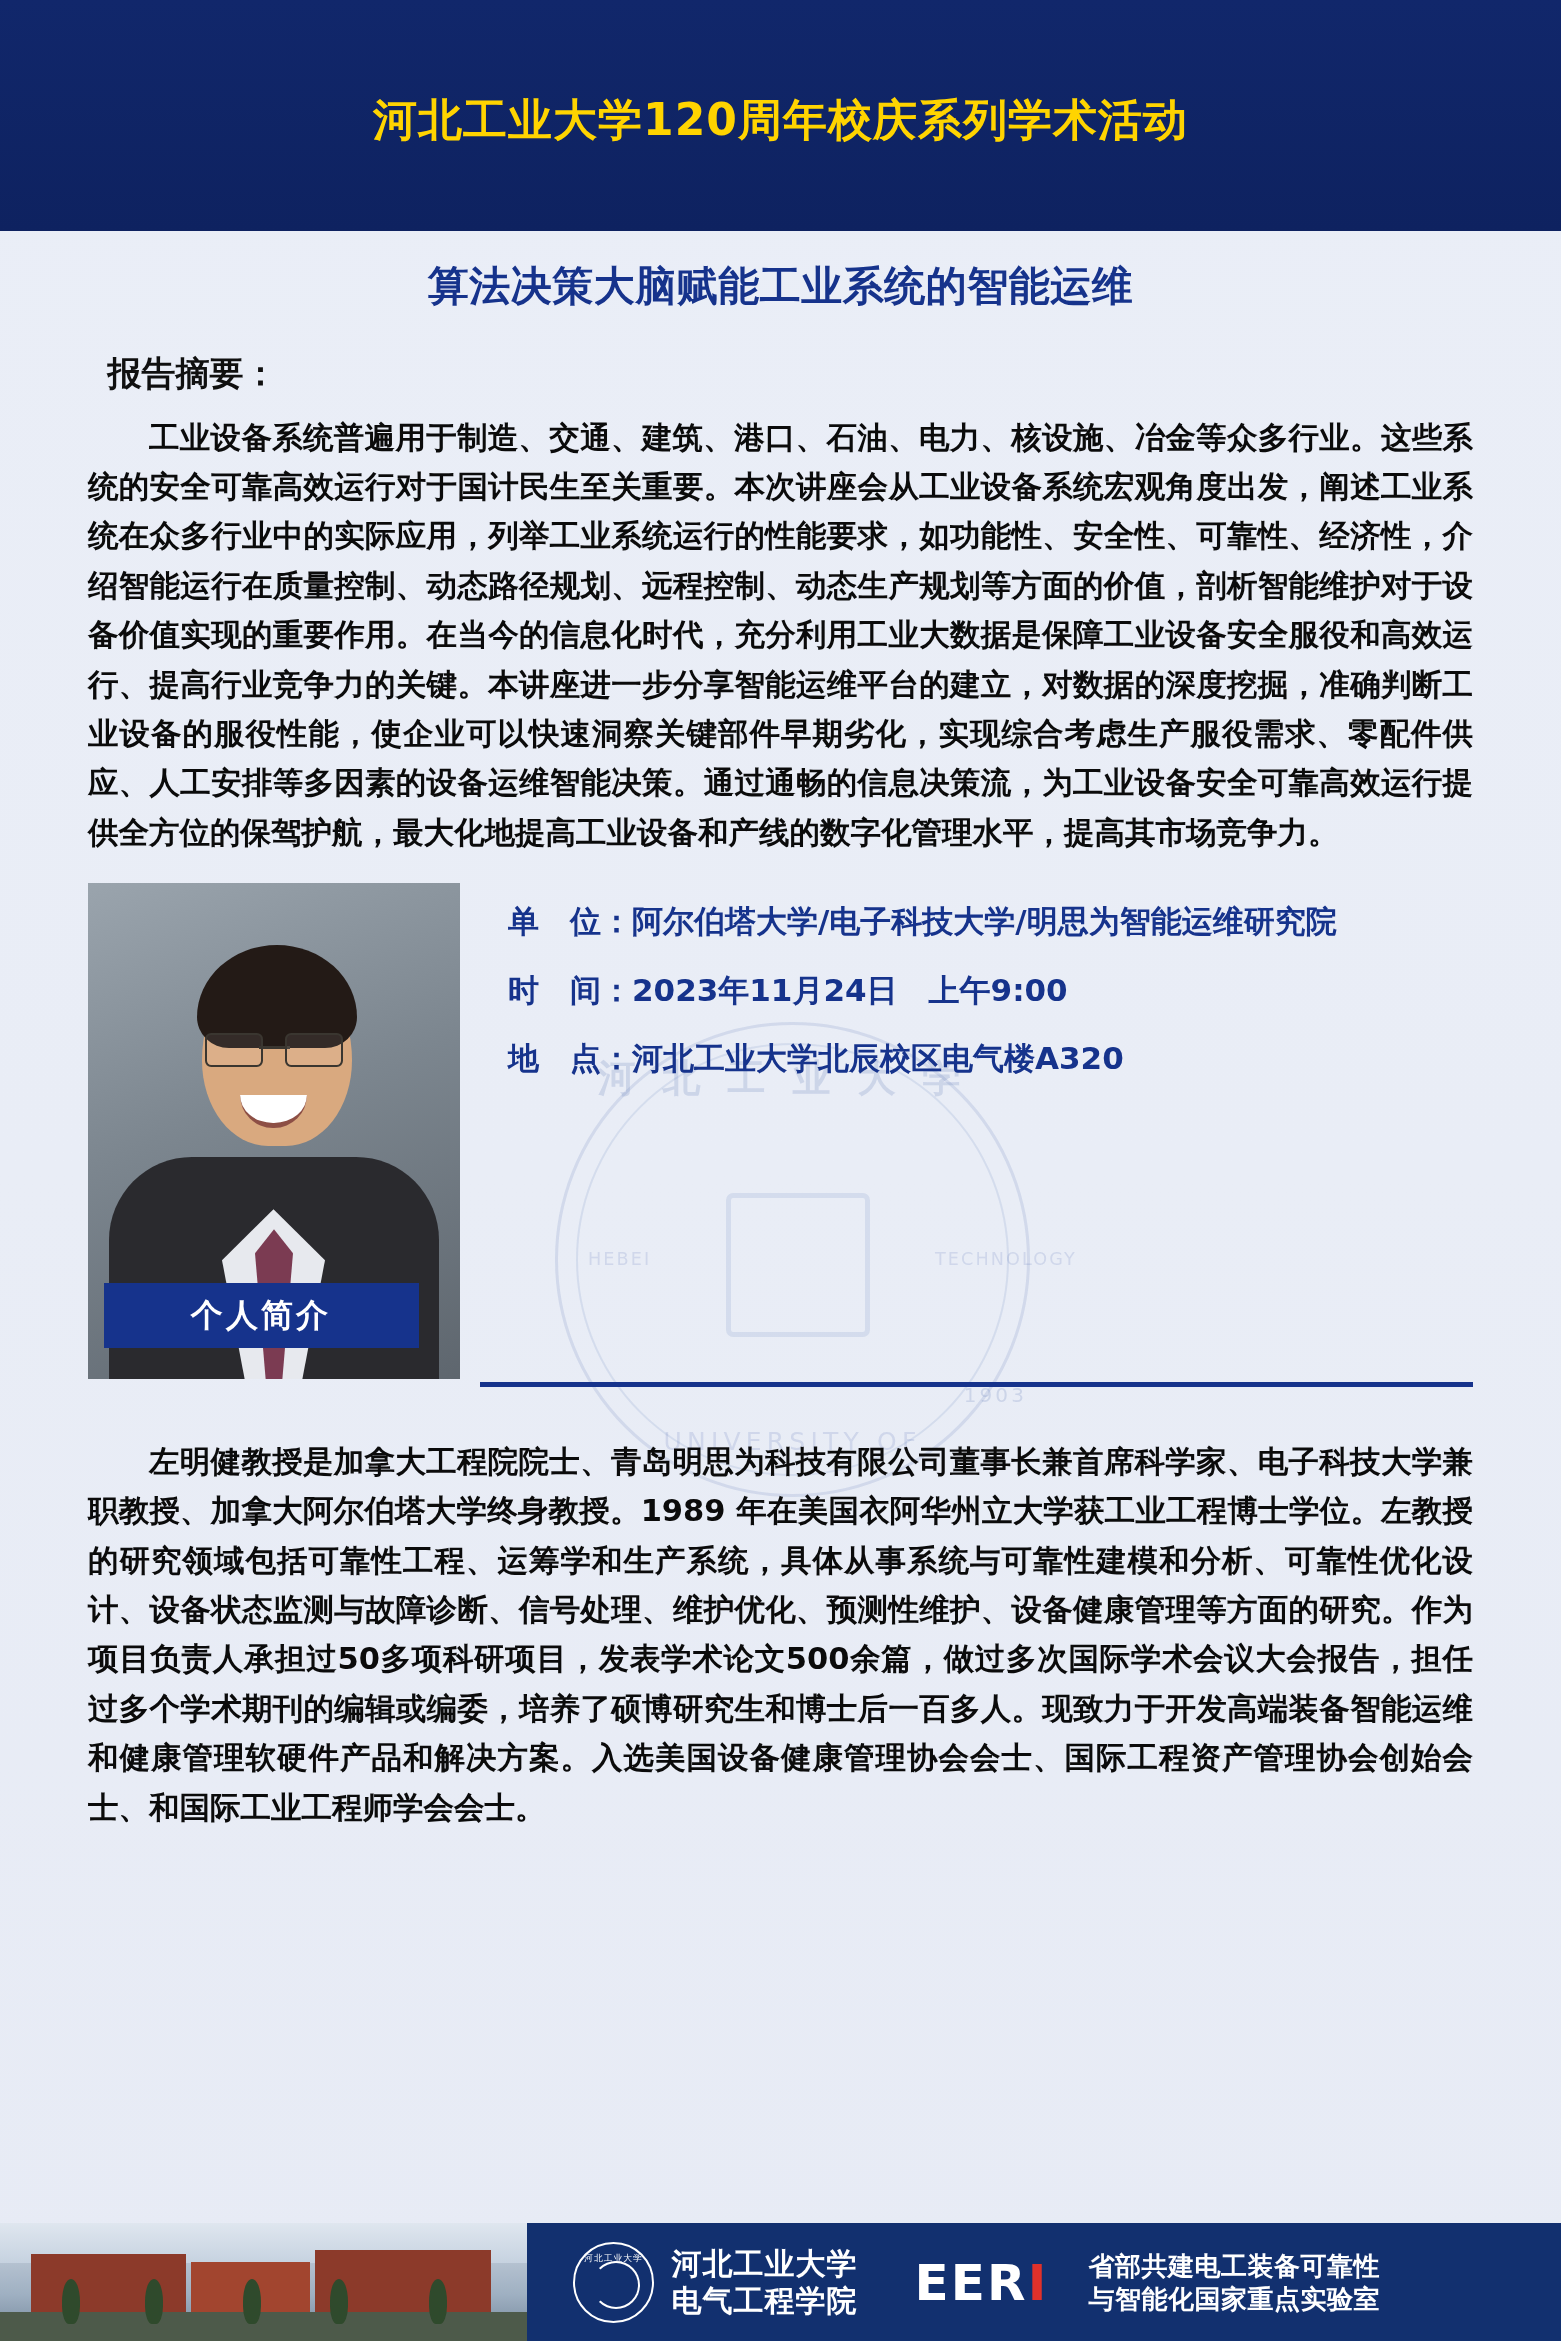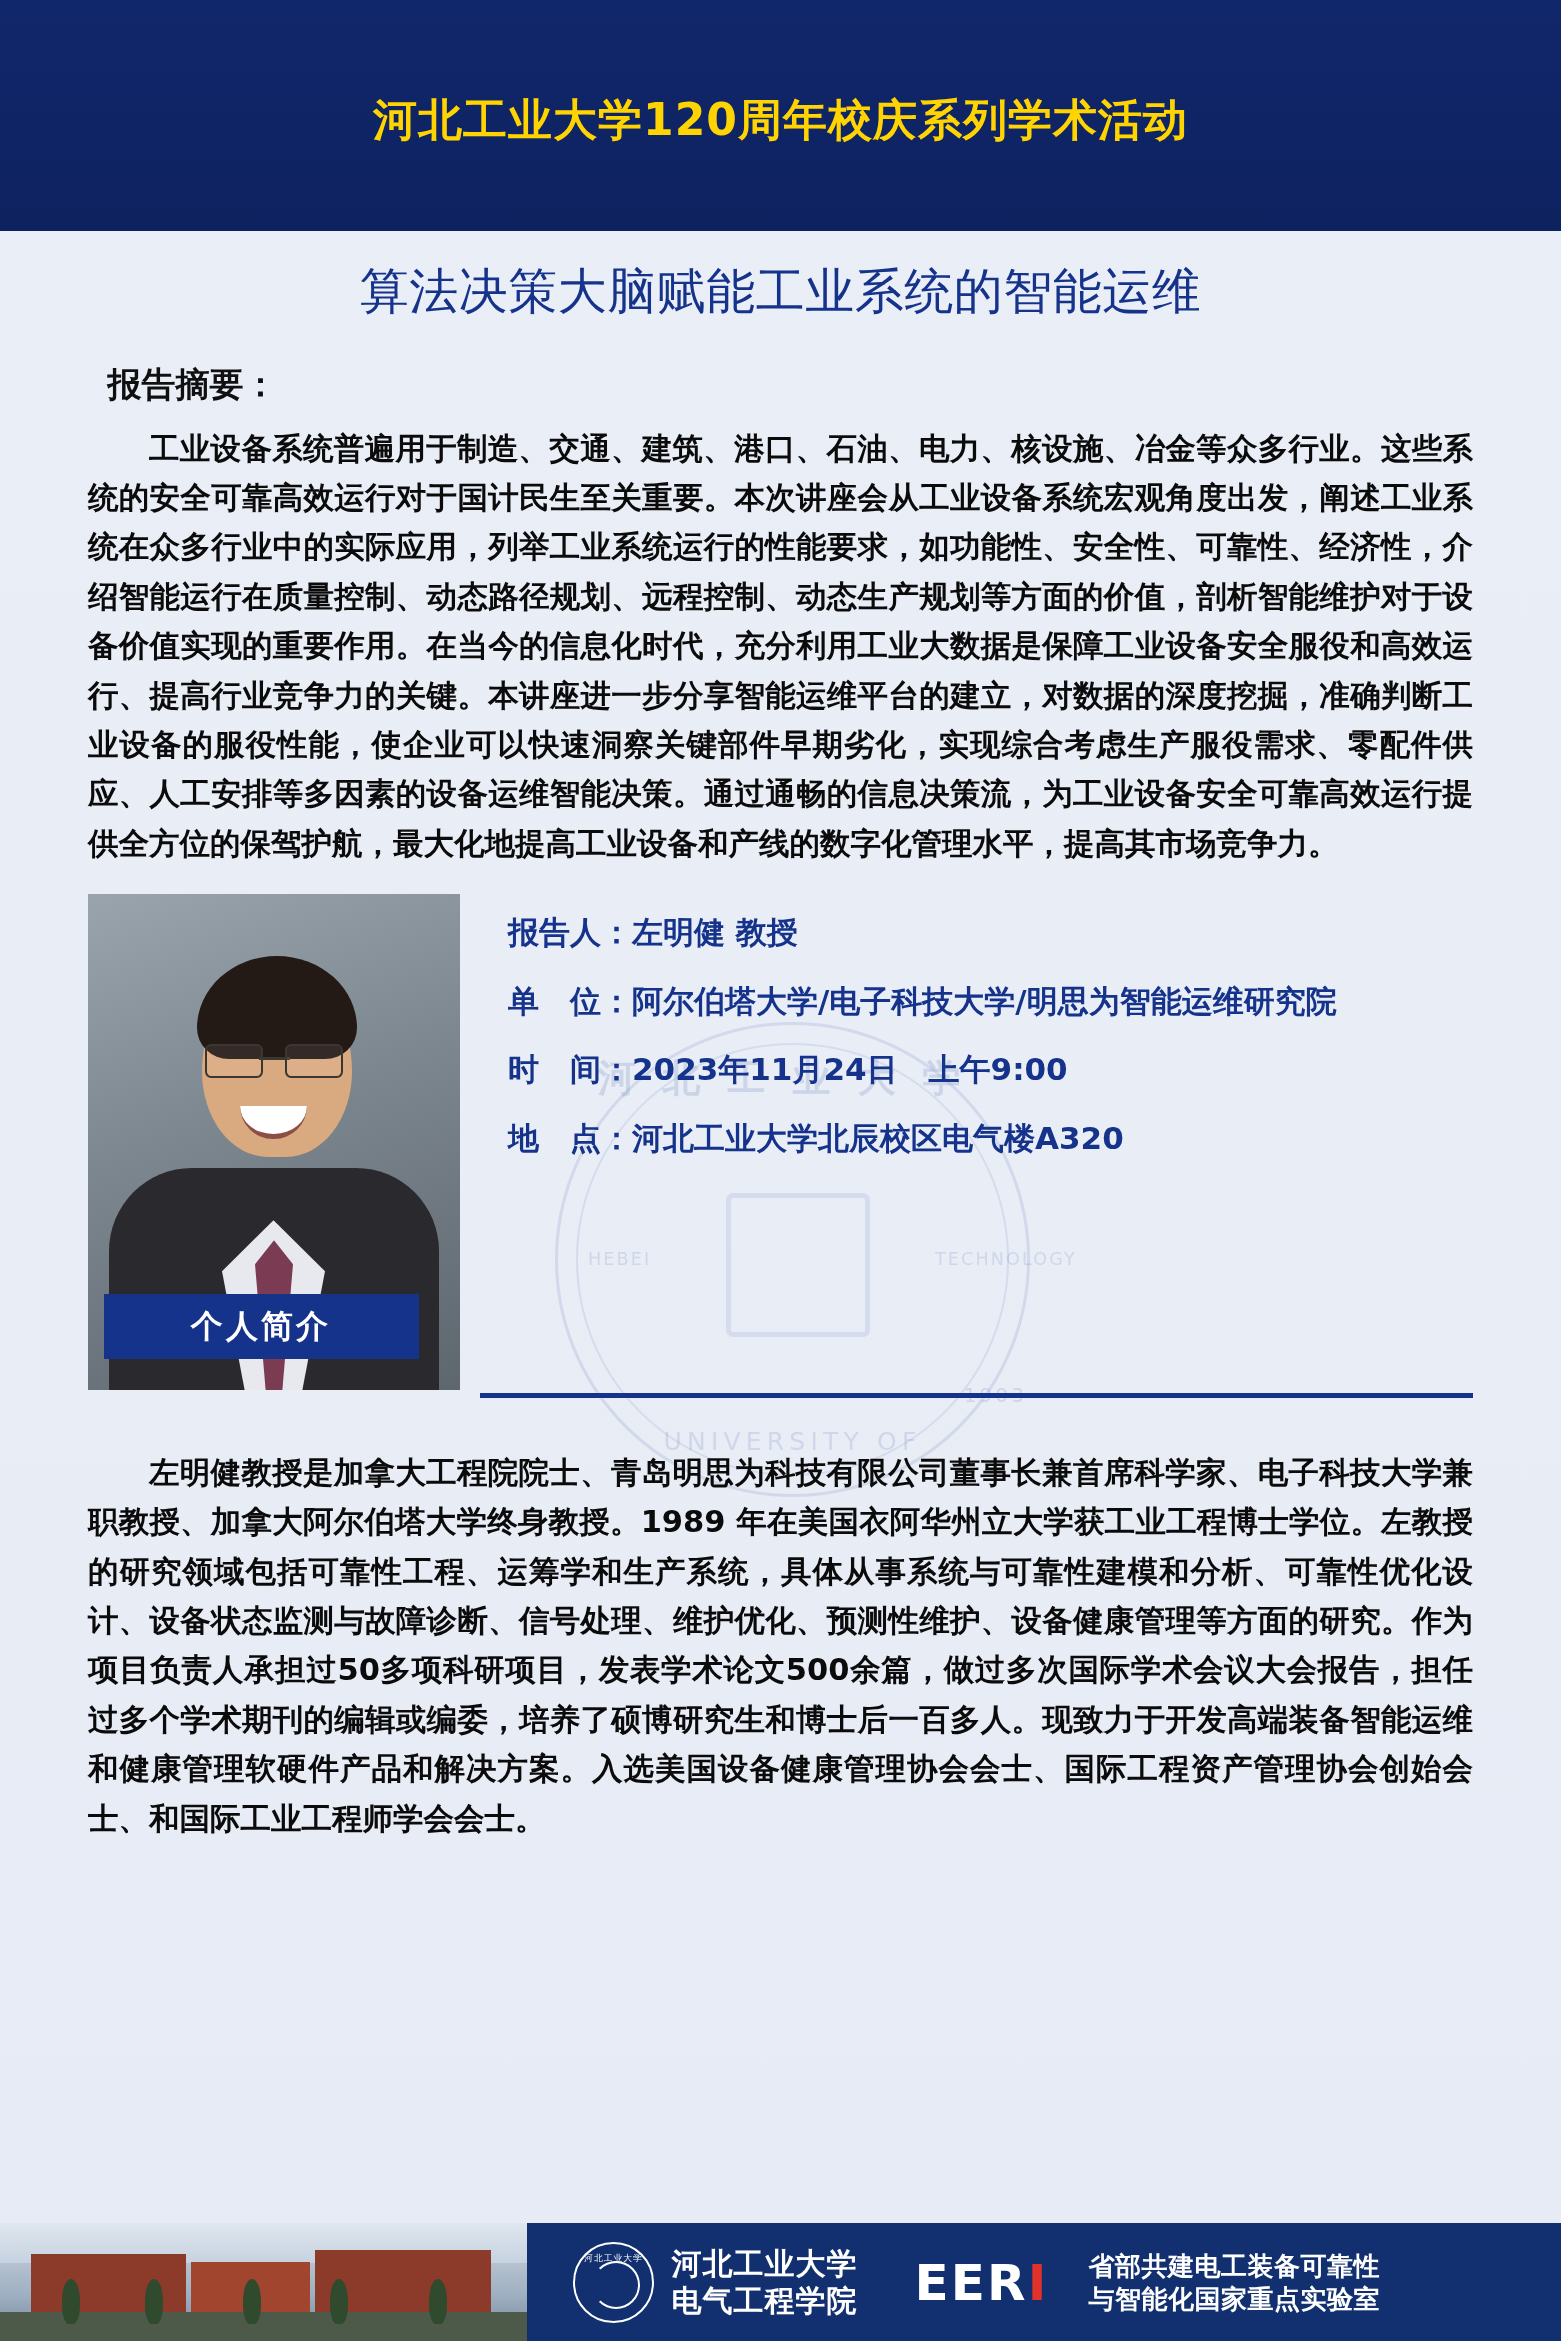--- a/index.html
+++ b/index.html
@@ -142,22 +142,22 @@
   
   .content {
     position: relative;
     z-index: 2;
     padding: 0 88px;
   }
   .talk-title {
     margin-top: 28px;
     text-align: center;
     color: #16338c;
-    font-size: 49px;
-    font-weight: normal;
+    font-size: 41px;
+    font-weight: bold;
     letter-spacing: 0.5px;
   }
   .section-label {
     margin-top: 37px;
     color: #101010;
     font-size: 34px;
     font-weight: bold;
     margin-left: 19.6px;
   }
   .abstract {
@@ -487,24 +487,20 @@
             <div class="bridge"></div>
             <div class="lens r"></div>
           </div>
           <div class="smile"></div>
         </div>
         <div class="bio-tab">个人简介</div>
       </div>
 
       <div class="speaker-info">
         <div class="info-row">
-          <span class="k">报告人：</span>
-          <span class="v">左明健 教授</span>
-        </div>
-        <div class="info-row">
           <span class="k">单　位：</span>
           <span class="v">阿尔伯塔大学/电子科技大学/明思为智能运维研究院</span>
         </div>
         <div class="info-row">
           <span class="k">时　间：</span>
           <span class="v">2023年11月24日　上午9:00</span>
         </div>
         <div class="info-row">
           <span class="k">地　点：</span>
           <span class="v">河北工业大学北辰校区电气楼A320</span>

